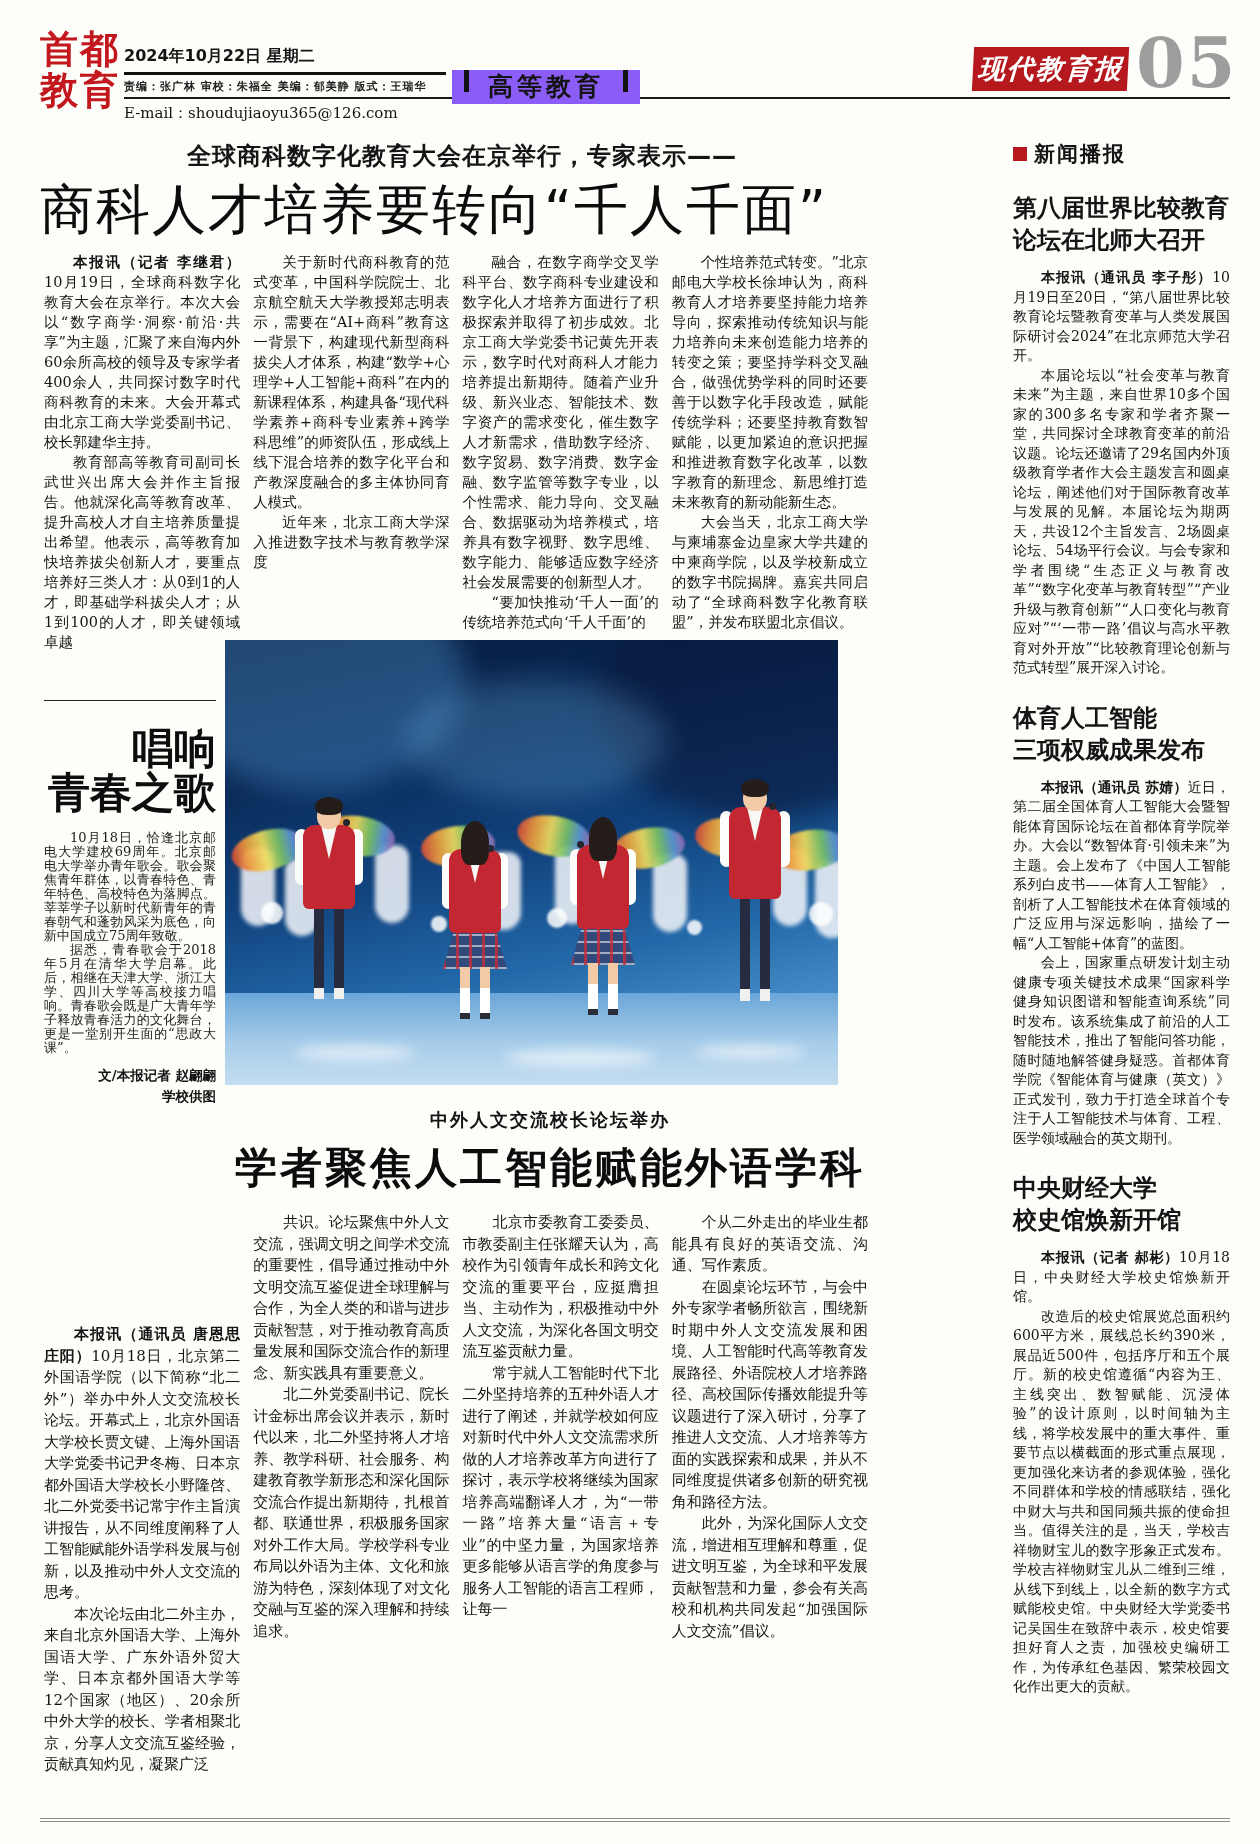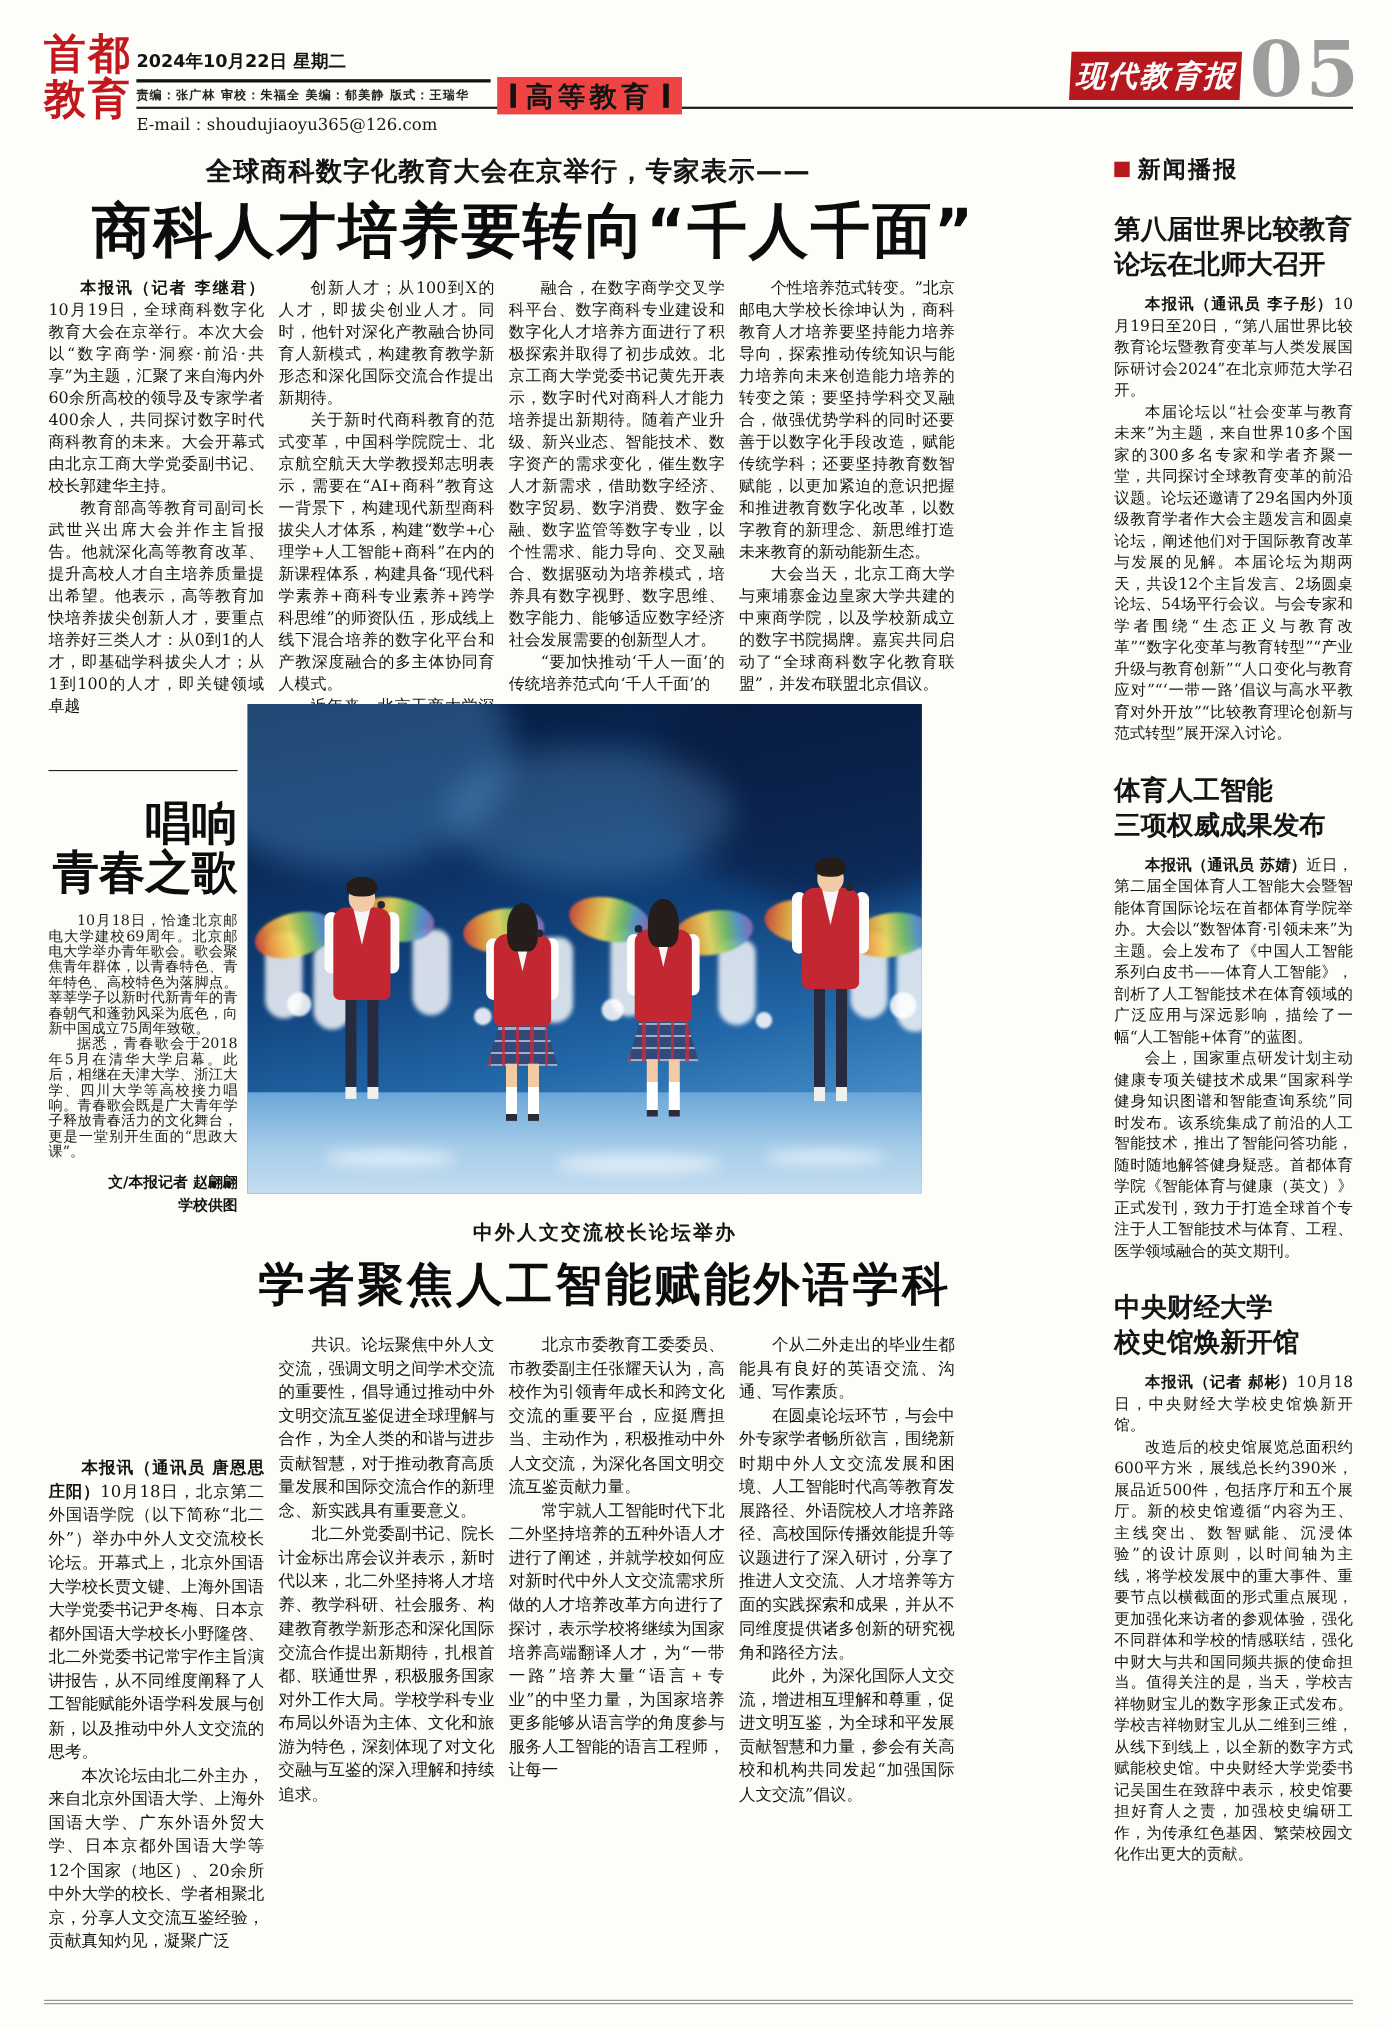--- a/index.html
+++ b/index.html
@@ -10,36 +10,36 @@
   
   .logo { position:absolute; left:40px; top:28px; width:84px; font-size:38px; line-height:41px;
           font-weight:bold; color:#c2181d; letter-spacing:2px; font-family:"DejaVu Serif",serif; }
   .h-date { position:absolute; left:124px; top:46px; font-size:16px; font-weight:bold;
             font-family:"DejaVu Sans","Liberation Sans",sans-serif; }
   .h-thickrule { position:absolute; left:124px; top:72px; width:322px; height:3px; background:#111; }
   .h-staff { position:absolute; left:124px; top:79px; font-size:11px; font-weight:bold;
              font-family:"DejaVu Sans",sans-serif; color:#222; letter-spacing:1px; }
   .h-rule { position:absolute; left:124px; top:97px; width:1106px; height:2px; background:#1a1a1a; }
   .h-email { position:absolute; left:124px; top:104px; font-size:15px; }
-  .sec-label { position:absolute; left:452px; top:70px; background:#ef4444; padding:0 12px; height:34px;
-               display:flex; align-items:center; gap:9px; z-index:3;
+  .sec-label { position:absolute; left:452px; top:70px; background:#8b5cf6; padding:0 12px; height:34px;
+               display:flex; align-items:flex-start; gap:19px; z-index:3;
                font-family:"DejaVu Sans",sans-serif; font-weight:bold; font-size:25px; letter-spacing:4px; }
   .sec-bar { width:5px; height:22px; background:#111; }
   .masthead { position:absolute; left:973px; top:47px; width:155px; height:44px; background:#b5191e;
               color:#fff; display:flex; align-items:center; justify-content:center;
               font-size:27px; font-weight:bold; font-style:italic; letter-spacing:2px;
               font-family:"DejaVu Serif",serif; transform:skewX(-3deg); z-index:3; }
   .pageno { position:absolute; left:1136px; top:26px; font-size:70px; line-height:74px; font-weight:bold;
             color:#9d9d9d; font-family:"DejaVu Serif",serif; letter-spacing:2px; }
 
   
   .lead-kicker { position:absolute; left:187px; top:140px; font-size:24px; font-weight:bold;
                  font-family:"DejaVu Sans",sans-serif; letter-spacing:1px; }
-  .lead-headline { position:absolute; left:40px; top:174px; width:890px; text-align:center;
-                   font-size:54px; font-weight:bold; letter-spacing:2px;
+  .lead-headline { position:absolute; left:40px; top:174px; width:890px; text-align:left;
+                   font-size:54px; font-weight:normal; letter-spacing:2px;
                    font-family:"DejaVu Sans",sans-serif; color:#0c0c0c; }
   .lead-cols { position:absolute; left:44px; top:252px; width:824px; display:flex; gap:13px; }
   .lead-cols .col { flex:1; font-size:14.5px; line-height:20px; text-align:justify; }
   .col p, .sb-body p, .song-body p, .forum-cols p { text-indent:2em; text-align:justify; }
   b.lead { font-weight:bold; }
 
   
   .photo { position:absolute; left:225px; top:640px; width:613px; height:445px; overflow:hidden;
            background:linear-gradient(168deg,#061a3c 0%,#0a2a58 26%,#11437e 48%,#2268a8 68%,#4e95cf 88%,#7db4de 100%); }
   .ph-glow { position:absolute; border-radius:50%; filter:blur(14px); }
@@ -127,21 +127,20 @@
   <div class="pageno">05</div>
 
   <div class="lead-kicker">全球商科数字化教育大会在京举行，专家表示——</div>
   <div class="lead-headline">商科人才培养要转向“千人千面”</div>
   <div class="lead-cols">
     <div class="col">
       <p><b class="lead">本报讯（记者 李继君）</b><span>10月19日，全球商科数字化教育大会在京举行。本次大会以“数字商学·洞察·前沿·共享”为主题，汇聚了来自海内外60余所高校的领导及专家学者400余人，共同探讨数字时代商科教育的未来。大会开幕式由北京工商大学党委副书记、校长郭建华主持。</span></p>
       <p><span>教育部高等教育司副司长武世兴出席大会并作主旨报告。他就深化高等教育改革、提升高校人才自主培养质量提出希望。他表示，高等教育加快培养拔尖创新人才，要重点培养好三类人才：从0到1的人才，即基础学科拔尖人才；从1到100的人才，即关键领域卓越</span></p>
     </div>
     <div class="col">
-      <p><span>创新人才；从100到X的人才，即拔尖创业人才。同时，他针对深化产教融合协同育人新模式，构建教育教学新形态和深化国际交流合作提出新期待。</span></p>
       <p><span>关于新时代商科教育的范式变革，中国科学院院士、北京航空航天大学教授郑志明表示，需要在“AI+商科”教育这一背景下，构建现代新型商科拔尖人才体系，构建“数学+心理学+人工智能+商科”在内的新课程体系，构建具备“现代科学素养+商科专业素养+跨学科思维”的师资队伍，形成线上线下混合培养的数字化平台和产教深度融合的多主体协同育人模式。</span></p>
       <p><span>近年来，北京工商大学深入推进数字技术与教育教学深度</span></p>
     </div>
     <div class="col">
       <p><span>融合，在数字商学交叉学科平台、数字商科专业建设和数字化人才培养方面进行了积极探索并取得了初步成效。北京工商大学党委书记黄先开表示，数字时代对商科人才能力培养提出新期待。随着产业升级、新兴业态、智能技术、数字资产的需求变化，催生数字人才新需求，借助数字经济、数字贸易、数字消费、数字金融、数字监管等数字专业，以个性需求、能力导向、交叉融合、数据驱动为培养模式，培养具有数字视野、数字思维、数字能力、能够适应数字经济社会发展需要的创新型人才。</span></p>
       <p><span>“要加快推动‘千人一面’的传统培养范式向‘千人千面’的</span></p>
     </div>
     <div class="col">
       <p><span>个性培养范式转变。”北京邮电大学校长徐坤认为，商科教育人才培养要坚持能力培养导向，探索推动传统知识与能力培养向未来创造能力培养的转变之策；要坚持学科交叉融合，做强优势学科的同时还要善于以数字化手段改造，赋能传统学科；还要坚持教育数智赋能，以更加紧迫的意识把握和推进教育数字化改革，以数字教育的新理念、新思维打造未来教育的新动能新生态。</span></p>
       <p><span>大会当天，北京工商大学与柬埔寨金边皇家大学共建的中柬商学院，以及学校新成立的数字书院揭牌。嘉宾共同启动了“全球商科数字化教育联盟”，并发布联盟北京倡议。</span></p>

